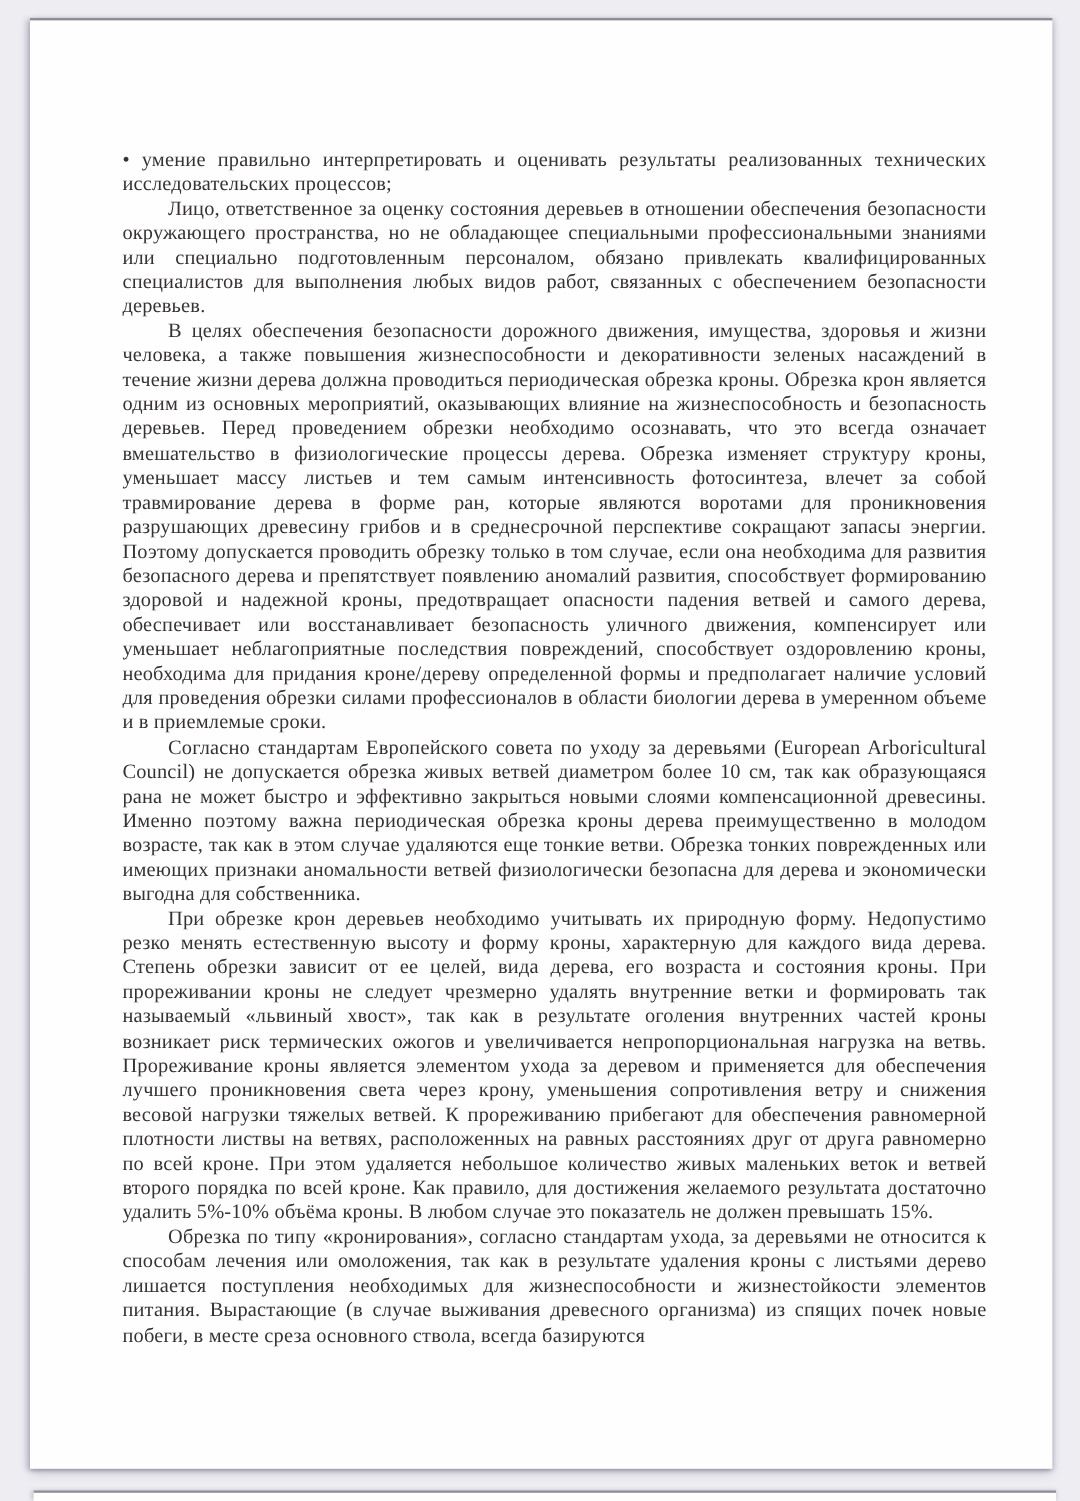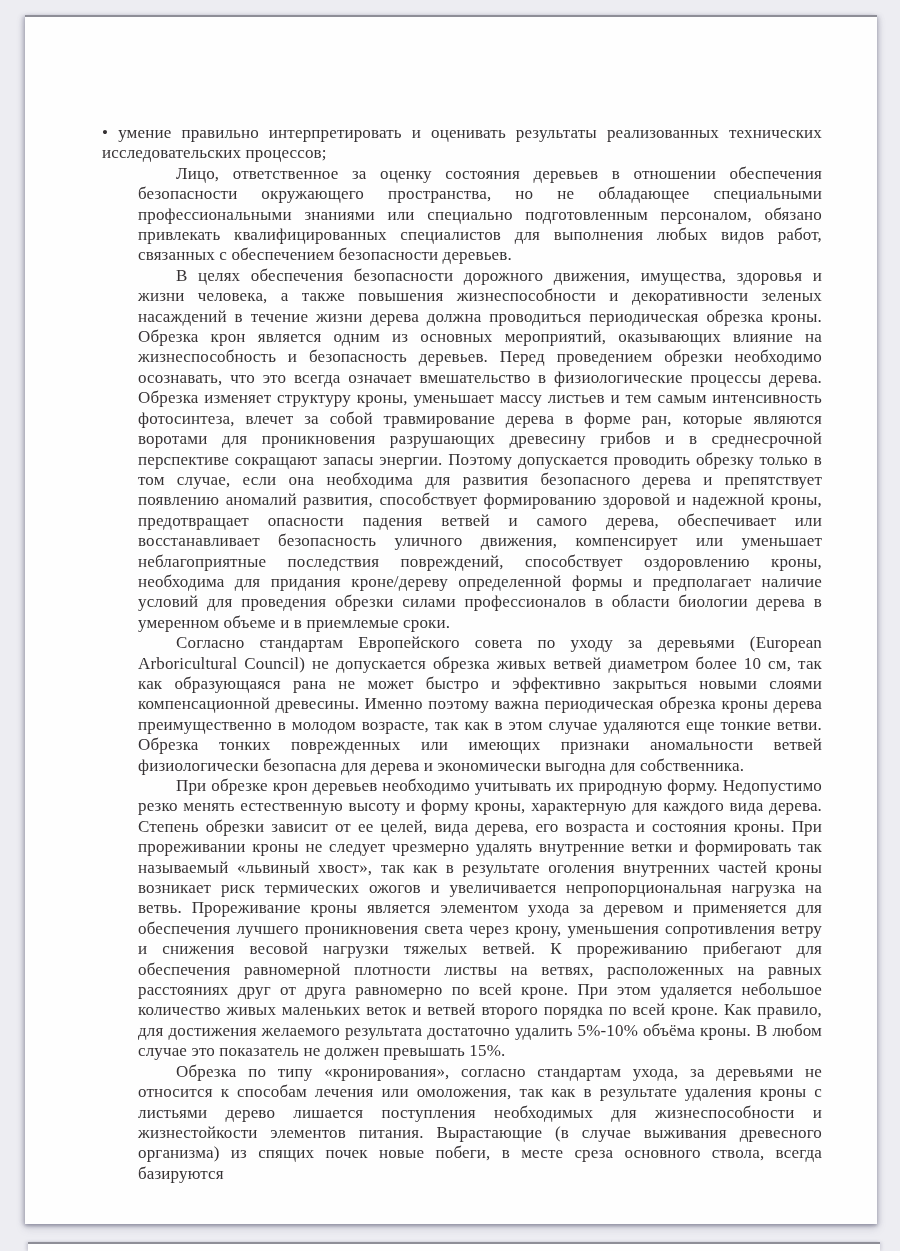--- a/index.html
+++ b/index.html
@@ -54,21 +54,21 @@
     right: 55px;
     top: 106px;
     color: var(--ink);
     font-size: 17px;
     line-height: 20.4px;
     text-align: justify;
     letter-spacing: 0.15px;
     filter: blur(0.32px);
   }
   .para { margin: 0; }
-  .para.indented { text-indent: 38px; margin-left: 36px; }
+  .para.indented { text-indent: 38px; }
 </style>
 </head>
 <body>
 
 <div class="viewer">
   <div class="page page-main">
     <div class="page-text">
         <p class="para">• умение правильно интерпретировать и оценивать результаты реализованных технических исследовательских процессов;</p>
         <p class="para indented">Лицо, ответственное за оценку состояния деревьев в отношении обеспечения безопасности окружающего пространства, но не обладающее специальными профессиональными знаниями или специально подготовленным персоналом, обязано привлекать квалифицированных специалистов для выполнения любых видов работ, связанных с обеспечением безопасности деревьев.</p>
         <p class="para indented">В целях обеспечения безопасности дорожного движения, имущества, здоровья и жизни человека, а также повышения жизнеспособности и декоративности зеленых насаждений в течение жизни дерева должна проводиться периодическая обрезка кроны. Обрезка крон является одним из основных мероприятий, оказывающих влияние на жизнеспособность и безопасность деревьев. Перед проведением обрезки необходимо осознавать, что это всегда означает вмешательство в физиологические процессы дерева. Обрезка изменяет структуру кроны, уменьшает массу листьев и тем самым интенсивность фотосинтеза, влечет за собой травмирование дерева в форме ран, которые являются воротами для проникновения разрушающих древесину грибов и в среднесрочной перспективе сокращают запасы энергии. Поэтому допускается проводить обрезку только в том случае, если она необходима для развития безопасного дерева и препятствует появлению аномалий развития, способствует формированию здоровой и надежной кроны, предотвращает опасности падения ветвей и самого дерева, обеспечивает или восстанавливает безопасность уличного движения, компенсирует или уменьшает неблагоприятные последствия повреждений, способствует оздоровлению кроны, необходима для придания кроне/дереву определенной формы и предполагает наличие условий для проведения обрезки силами профессионалов в области биологии дерева в умеренном объеме и в приемлемые сроки.</p>

